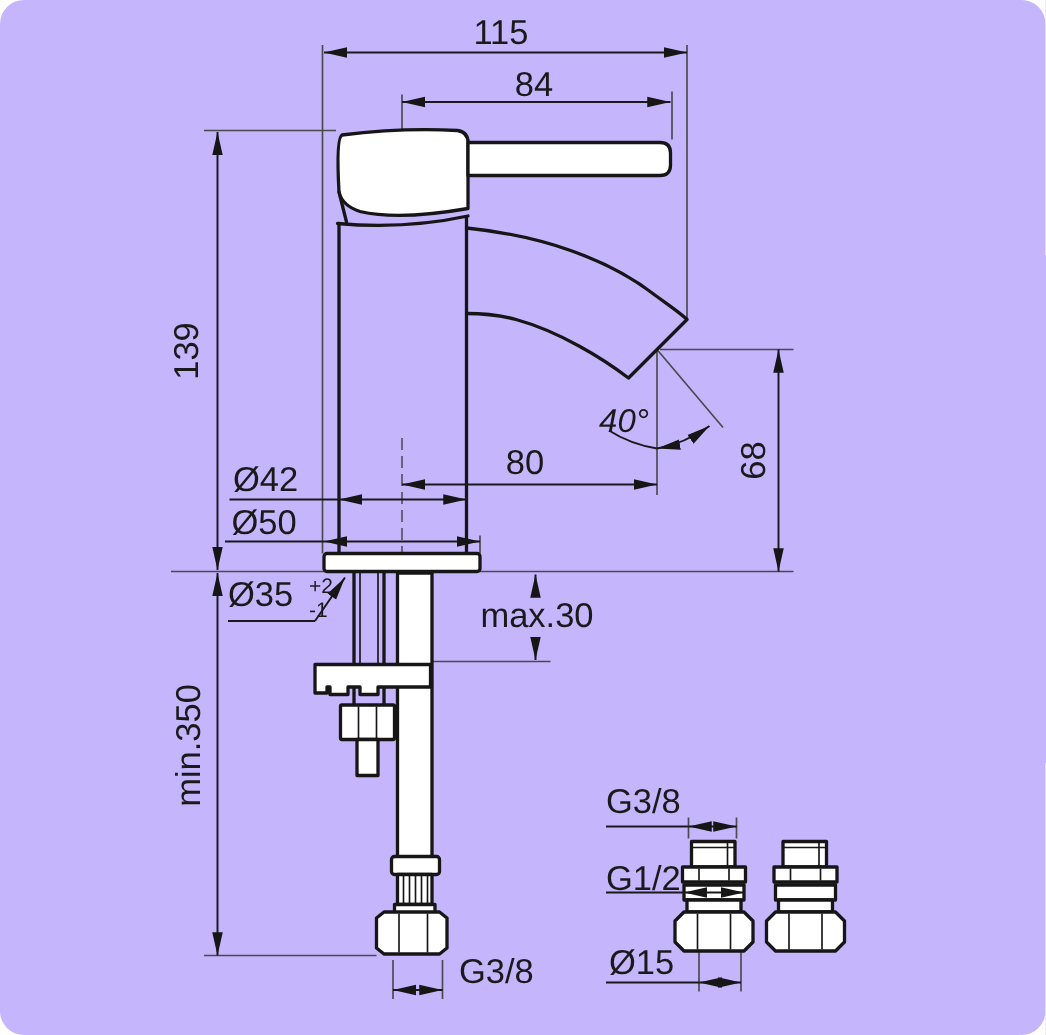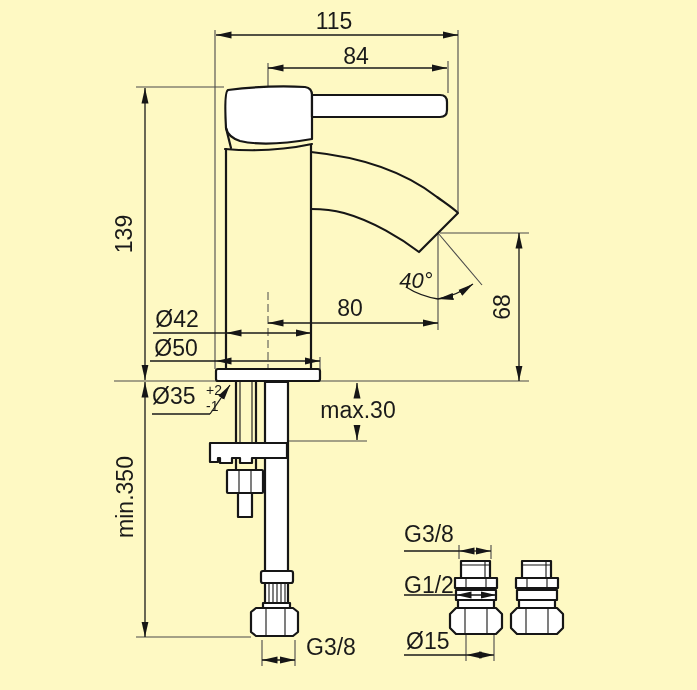--- a/index.html
+++ b/index.html
@@ -1,16 +1,16 @@
 <!DOCTYPE html>
 <html><head>
 <meta charset="utf-8">
 <style>
   html,body{margin:0;padding:0;background:#ffffff;}
-  .stage{position:relative;width:697px;height:690px;background:#fef9c3;overflow:hidden;}
+  .stage{position:relative;width:697px;height:690px;background:#c4b5fd;overflow:hidden;border-radius:16px;}
   svg{display:block;}
   .outline{stroke:#161616;stroke-width:2.2;fill:none;stroke-linejoin:round;stroke-linecap:round;}
   .fillw{fill:#ffffff;}
   .thin{stroke:#4a4a4a;stroke-width:1.1;fill:none;}
   .dim{stroke:#1a1a1a;stroke-width:1.3;fill:none;}
   .detail{stroke:#161616;stroke-width:1.1;fill:none;}
   .center{stroke:#4a4a4a;stroke-width:1;stroke-dasharray:8 4;fill:none;}
   text{font-family:"Liberation Sans", sans-serif;fill:#1a1a1a;font-size:23px;}
   text.small{font-size:14px;}
   text.it{font-style:italic;font-size:22px;}

